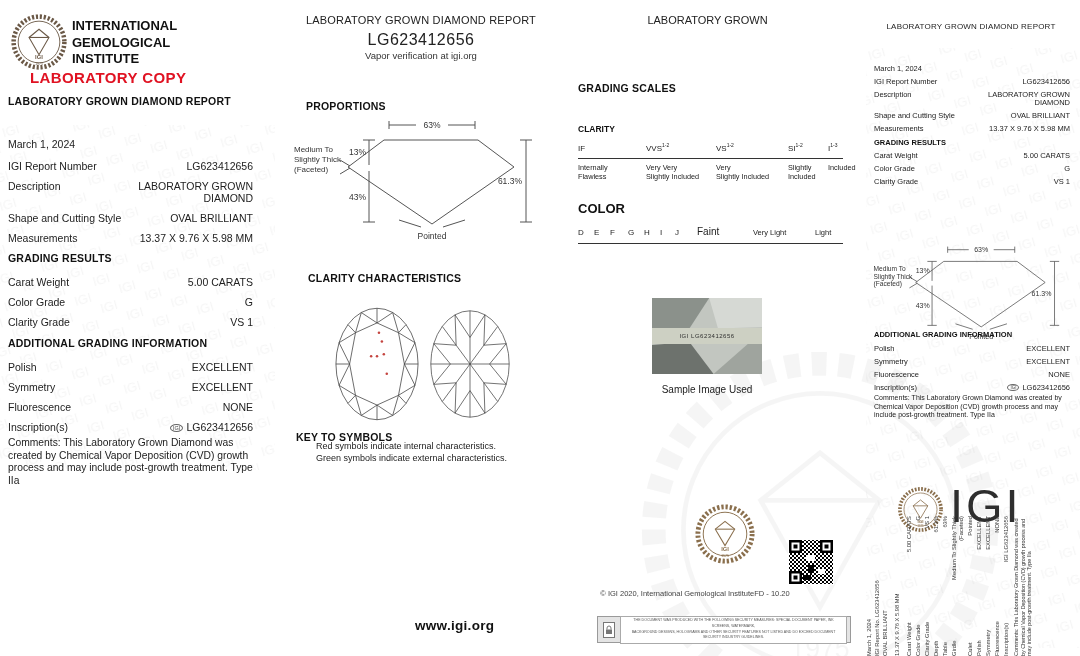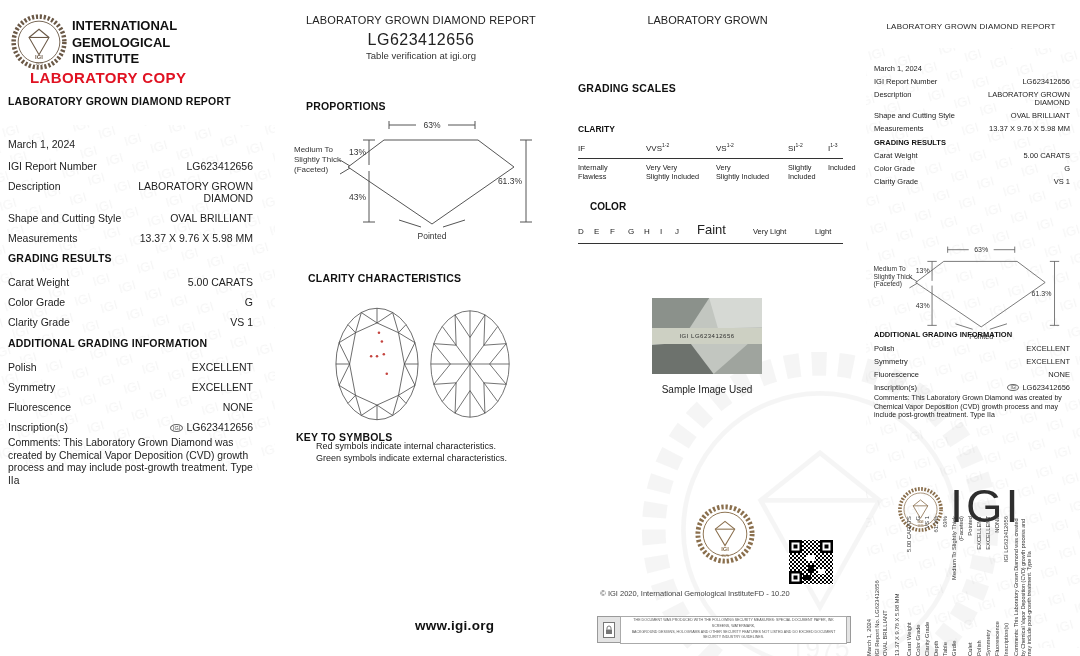--- a/index.html
+++ b/index.html
@@ -132,21 +132,21 @@
     <span>Inscription(s)</span>
     <span class="v">
       <span class="mini-igi">IGI</span><span>LG623412656</span>
     </span>
   </div>
   <div style="font-size:10.3px;line-height:1.25;color:#222">Comments: This Laboratory Grown Diamond was created by Chemical Vapor Deposition (CVD) growth process and may include post-growth treatment. Type IIa</div>
 </div>
 
 <div class="abs center" style="left:296px;top:14px;width:250px;font-size:11px;letter-spacing:.2px;color:#222">LABORATORY GROWN DIAMOND REPORT</div>
 <div class="abs center" style="left:296px;top:31px;width:250px;font-size:16px;letter-spacing:.5px;color:#222">LG623412656</div>
-<div class="abs center" style="left:296px;top:50px;width:250px;font-size:9.5px;color:#333">Table verification at igi.org</div>
+<div class="abs center" style="left:296px;top:50px;width:250px;font-size:9.5px;color:#333">Vapor verification at igi.org</div>
 <div class="abs h1" style="left:306px;top:100px">PROPORTIONS</div>
 
 <svg class="abs" style="left:292px;top:110px" width="254" height="132" viewBox="0 0 254 132">
   <g stroke="#555" stroke-width="1" fill="none">
     <polygon points="92,30 186,30 222,57 140,114 56,57"></polygon>
     <line x1="97" y1="15" x2="124" y2="15"></line>
       <line x1="156" y1="15" x2="183" y2="15"></line>
     <line x1="97" y1="11" x2="97" y2="19"></line>
       <line x1="183" y1="11" x2="183" y2="19"></line>
     <line x1="77" y1="30" x2="77" y2="55"></line>
@@ -264,30 +264,30 @@
       </span>
     <span class="desc" style="flex:0 0 40px">
         <span style="display:block">Slightly</span>
         <span style="display:block">Included</span>
       </span>
     <span class="desc">
         <span style="display:block">Included</span>
         <span style="display:block"></span>
       </span>
   </div>
-  <div class="h2" style="margin:20px 12px 10px;font-size:10px">COLOR</div>
+  <div class="h2" style="margin:20px 0 10px;font-size:13px">COLOR</div>
   <div class="color-row">
     <span style="width:16px">D</span>
     <span style="width:16px">E</span>
     <span style="width:18px">F</span>
     <span style="width:16px">G</span>
     <span style="width:16px">H</span>
     <span style="width:15px">I</span>
     <span style="width:22px">J</span>
-    <span style="width:56px;font-size:13px">Faint</span>
+    <span style="width:56px;font-size:10px">Faint</span>
     <span style="width:62px;font-size:7.5px">Very Light</span>
     <span style="font-size:7.5px">Light</span>
   </div>
   <div class="rule" style="margin-top:6px"></div>
 </div>
 
 <div class="abs" style="left:652px;top:298px;width:110px;height:76px;background:#c2c6c0;overflow:hidden">
   <div class="abs" style="left:0;top:0;width:110px;height:76px;background:#8b918b;clip-path:polygon(0 0,52% 0,34% 40%,0 58%)"></div>
   <div class="abs" style="left:0;top:0;width:110px;height:76px;background:#d6d9d4;clip-path:polygon(52% 0,100% 0,100% 38%,60% 40%)"></div>
   <div class="abs" style="left:0;top:0;width:110px;height:76px;background:#6d726d;clip-path:polygon(0 62%,34% 58%,56% 100%,0 100%)"></div>

